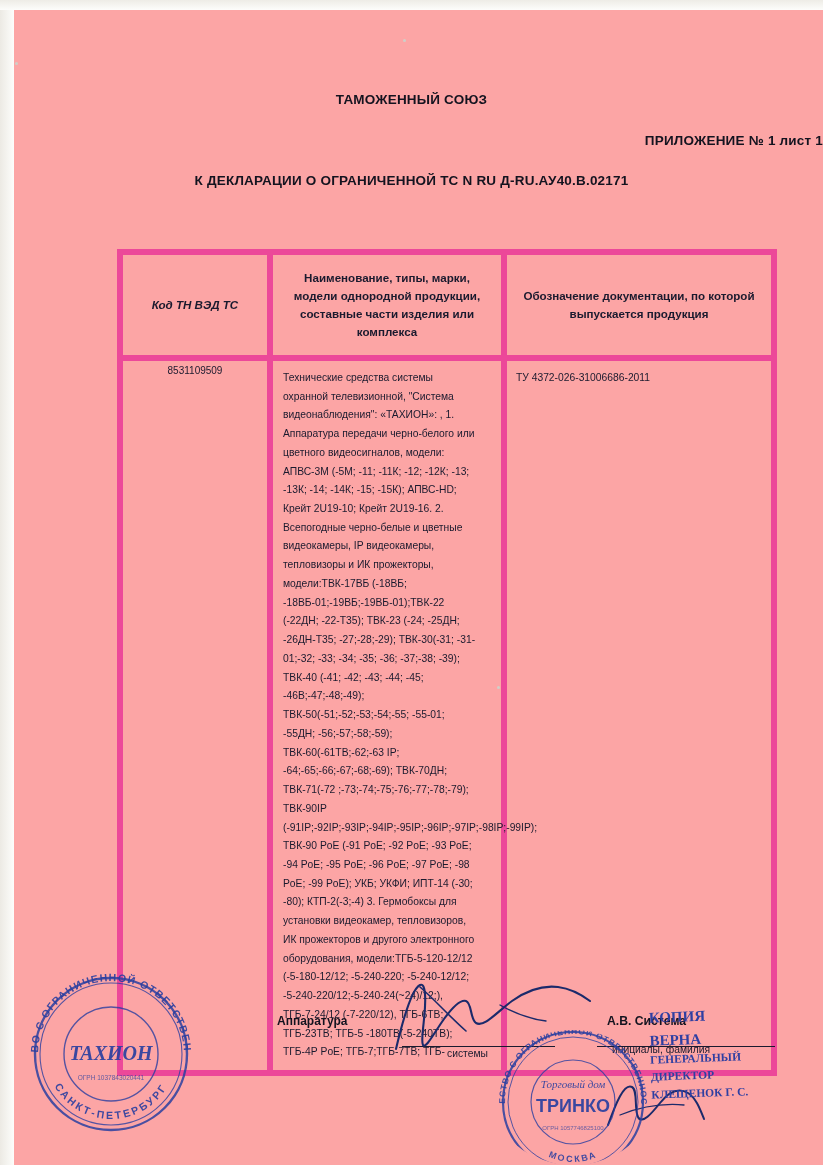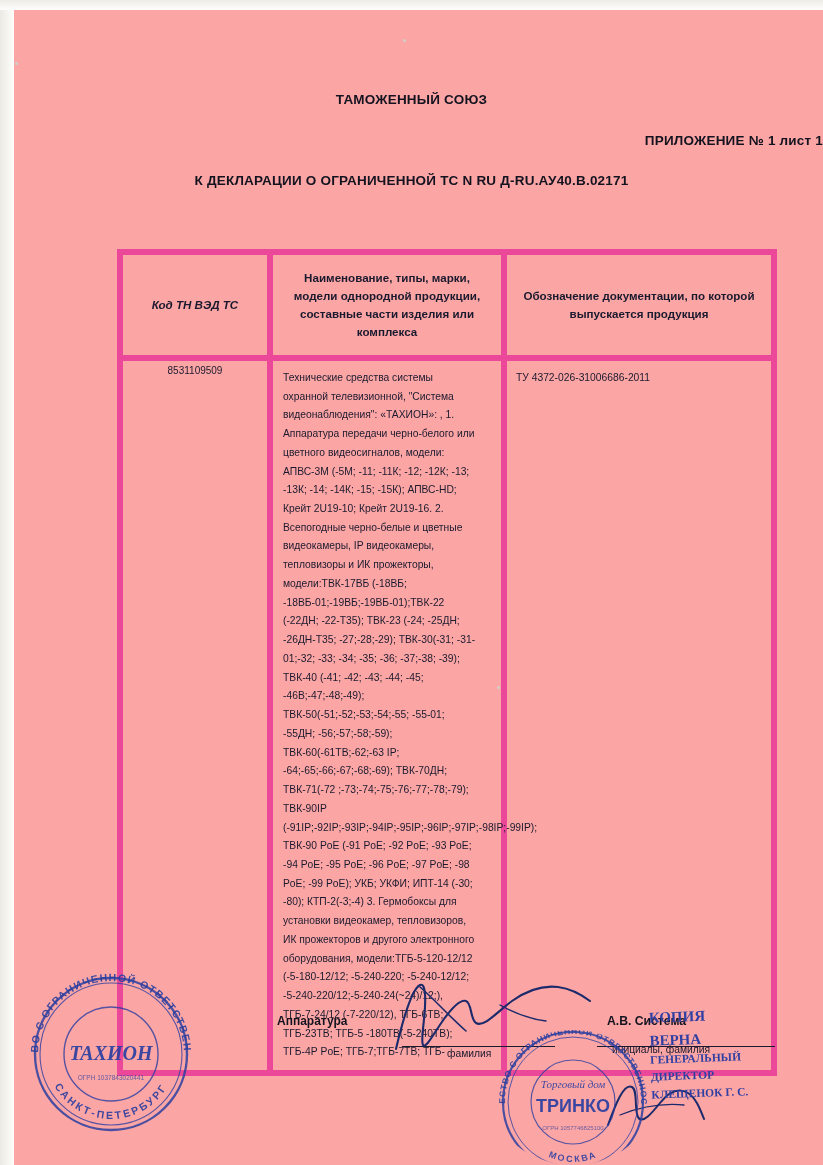--- a/index.html
+++ b/index.html
@@ -226,21 +226,21 @@
         <td class="code">8531109509</td>
         <td class="desc">Технические средства системы охранной телевизионной, "Система видеонаблюдения": «ТАХИОН»: , 1. Аппаратура передачи черно-белого или цветного видеосигналов, модели: АПВС-3М (-5М; -11; -11К; -12; -12К; -13; -13К; -14; -14К; -15; -15К); АПВС-HD; Крейт 2U19-10; Крейт 2U19-16. 2. Всепогодные черно-белые и цветные видеокамеры, IP видеокамеры, тепловизоры и ИК прожекторы, модели:ТВК-17ВБ (-18ВБ; -18ВБ-01;-19ВБ;-19ВБ-01);ТВК-22 (-22ДН; -22-Т35); ТВК-23 (-24; -25ДН; -26ДН-Т35; -27;-28;-29); ТВК-30(-31; -31-01;-32; -33; -34; -35; -36; -37;-38; -39); ТВК-40 (-41; -42; -43; -44; -45; -46В;-47;-48;-49); ТВК-50(-51;-52;-53;-54;-55; -55-01; -55ДН; -56;-57;-58;-59); ТВК-60(-61ТВ;-62;-63 IP; -64;-65;-66;-67;-68;-69); ТВК-70ДН; ТВК-71(-72 ;-73;-74;-75;-76;-77;-78;-79); ТВК-90IP (-91IP;-92IP;-93IP;-94IP;-95IP;-96IP;-97IP;-98IP;-99IP); ТВК-90 PoE (-91 PoE; -92 PoE; -93 PoE; -94 PoE; -95 PoE; -96 PoE; -97 PoE; -98 PoE; -99 PoE); УКБ; УКФИ; ИПТ-14 (-30; -80); КТП-2(-3;-4) 3. Гермобоксы для установки видеокамер, тепловизоров, ИК прожекторов и другого электронного оборудования, модели:ТГБ-5-120-12/12 (-5-180-12/12; -5-240-220; -5-240-12/12; -5-240-220/12;-5-240-24(~24)/12;), ТГБ-7-24/12 (-7-220/12), ТГБ-6ТВ; ТГБ-23ТВ; ТГБ-5 -180ТВ(-5-240ТВ); ТГБ-4Р PoE; ТГБ-7;ТГБ-7ТВ; ТГБ-</td>
         <td class="docref">ТУ 4372-026-31006686-2011</td>
       </tr>
     </tbody>
   </table>
 
   <div class="sign-row">
     <div class="declarant">Аппаратура</div>
     <div class="sig-line"></div>
-    <div class="sig-caption">фамилия</div>
+    <div class="sig-caption">системы</div>
     <div class="init-line"></div>
     <div class="init-caption">инициалы, фамилия</div>
     <div class="name">А.В. Система</div>
   </div>
 
   <svg class="signature" viewBox="0 0 230 80">
     <path d="M6,74 C14,40 22,14 30,10 C36,7 36,26 34,44 C33,56 31,66 33,70 C36,74 44,58 54,44 C62,33 70,24 76,26 C82,28 80,44 86,48 C94,53 108,36 122,26 C136,16 152,10 168,12 C180,13.5 192,20 200,26" fill="none" stroke="#1b2a6b" stroke-width="2.1" stroke-linecap="round"></path>
     <path d="M30,12 C44,24 60,42 76,56" fill="none" stroke="#1b2a6b" stroke-width="1.6" stroke-linecap="round"></path>
     <path d="M110,30 C124,38 140,44 156,46" fill="none" stroke="#1b2a6b" stroke-width="1.4" stroke-linecap="round"></path>
   </svg>

